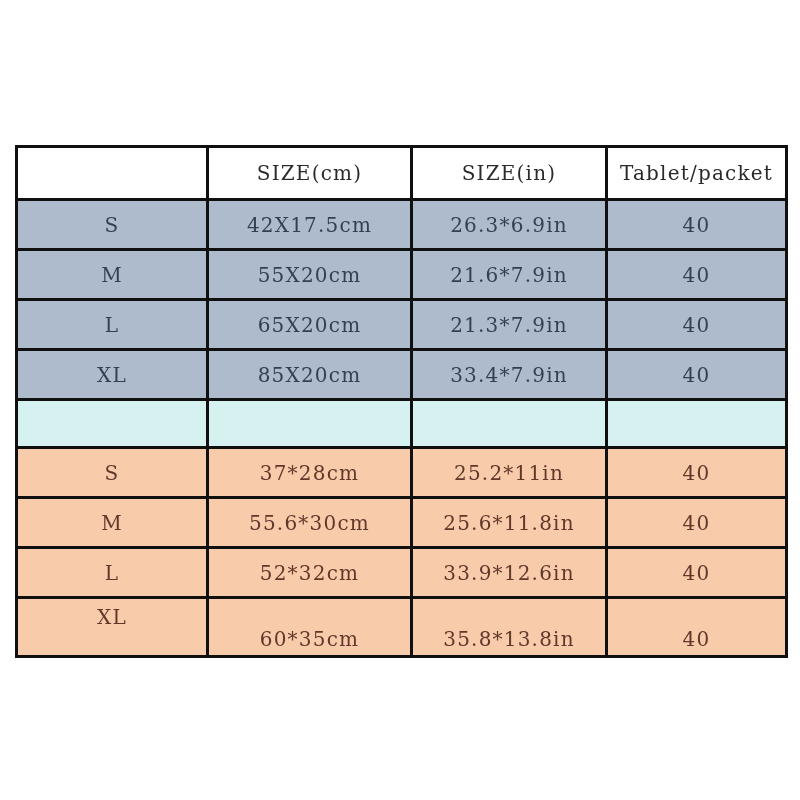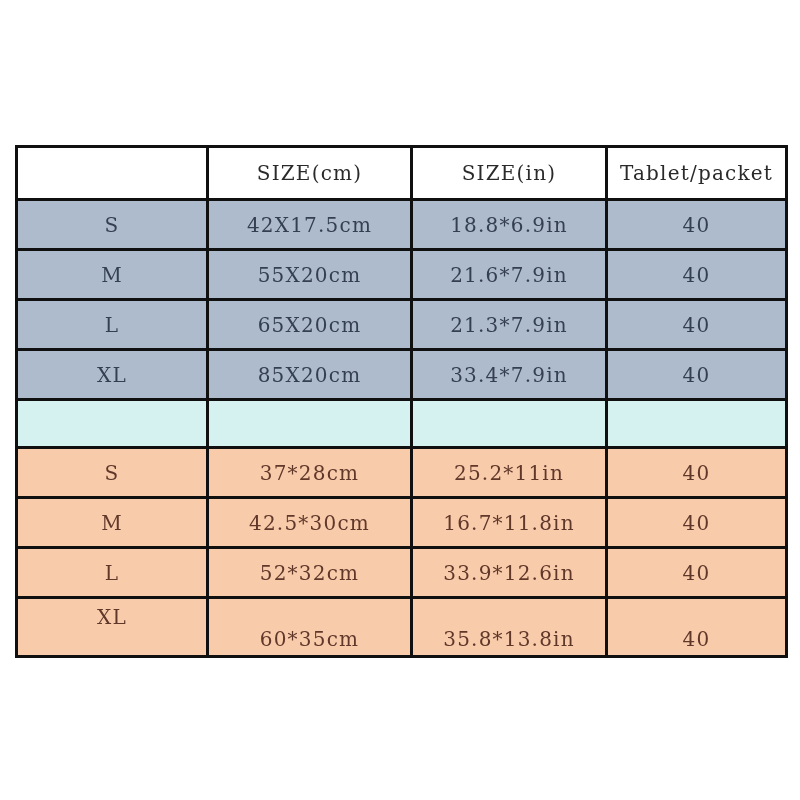--- a/index.html
+++ b/index.html
@@ -114,21 +114,21 @@
         <tr class="row-header">
           <td class="hdr-blank cell-size"></td>
           <td>SIZE(cm)</td>
           <td>SIZE(in)</td>
           <td>Tablet/packet</td>
         </tr>
 
         <tr class="row-blue">
           <td class="cell-size">S</td>
           <td>42X17.5cm</td>
-          <td>18.8*6.9in</td>
+          <td>26.3*6.9in</td>
           <td>40</td>
         </tr>
         <tr class="row-blue">
           <td class="cell-size">M</td>
           <td>55X20cm</td>
           <td>21.6*7.9in</td>
           <td>40</td>
         </tr>
         <tr class="row-blue">
           <td class="cell-size">L</td>
@@ -151,22 +151,22 @@
         </tr>
 
         <tr class="row-orange">
           <td class="cell-size">S</td>
           <td>37*28cm</td>
           <td>25.2*11in</td>
           <td>40</td>
         </tr>
         <tr class="row-orange">
           <td class="cell-size">M</td>
-          <td>42.5*30cm</td>
-          <td>16.7*11.8in</td>
+          <td>55.6*30cm</td>
+          <td>25.6*11.8in</td>
           <td>40</td>
         </tr>
         <tr class="row-orange">
           <td class="cell-size">L</td>
           <td>52*32cm</td>
           <td>33.9*12.6in</td>
           <td>40</td>
         </tr>
         <tr class="row-orange row-orange-last">
           <td class="cell-size">XL</td>

